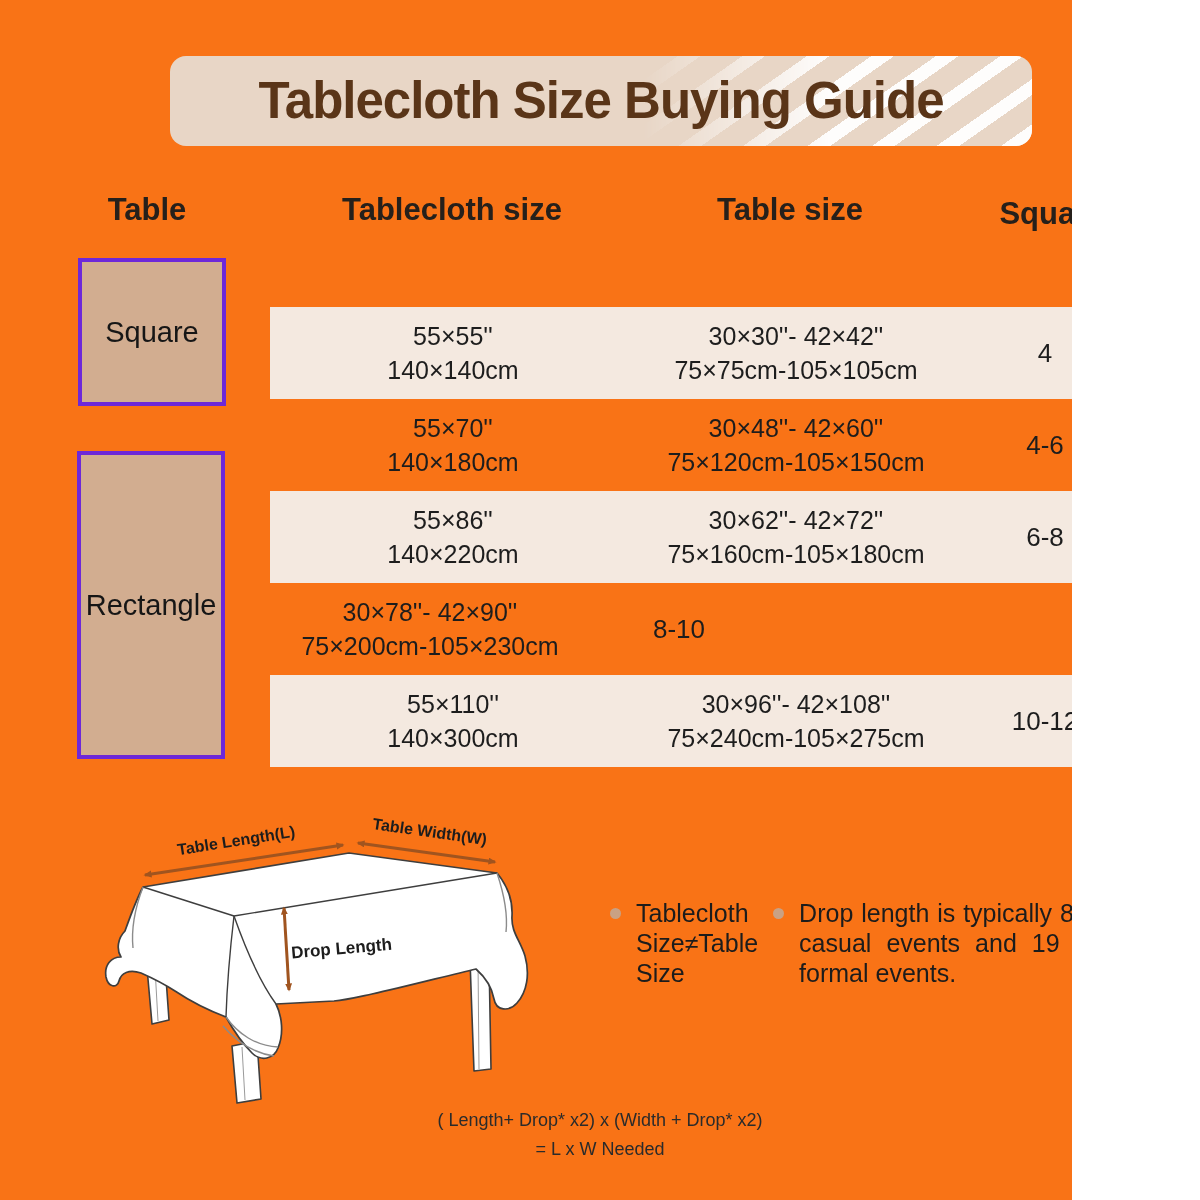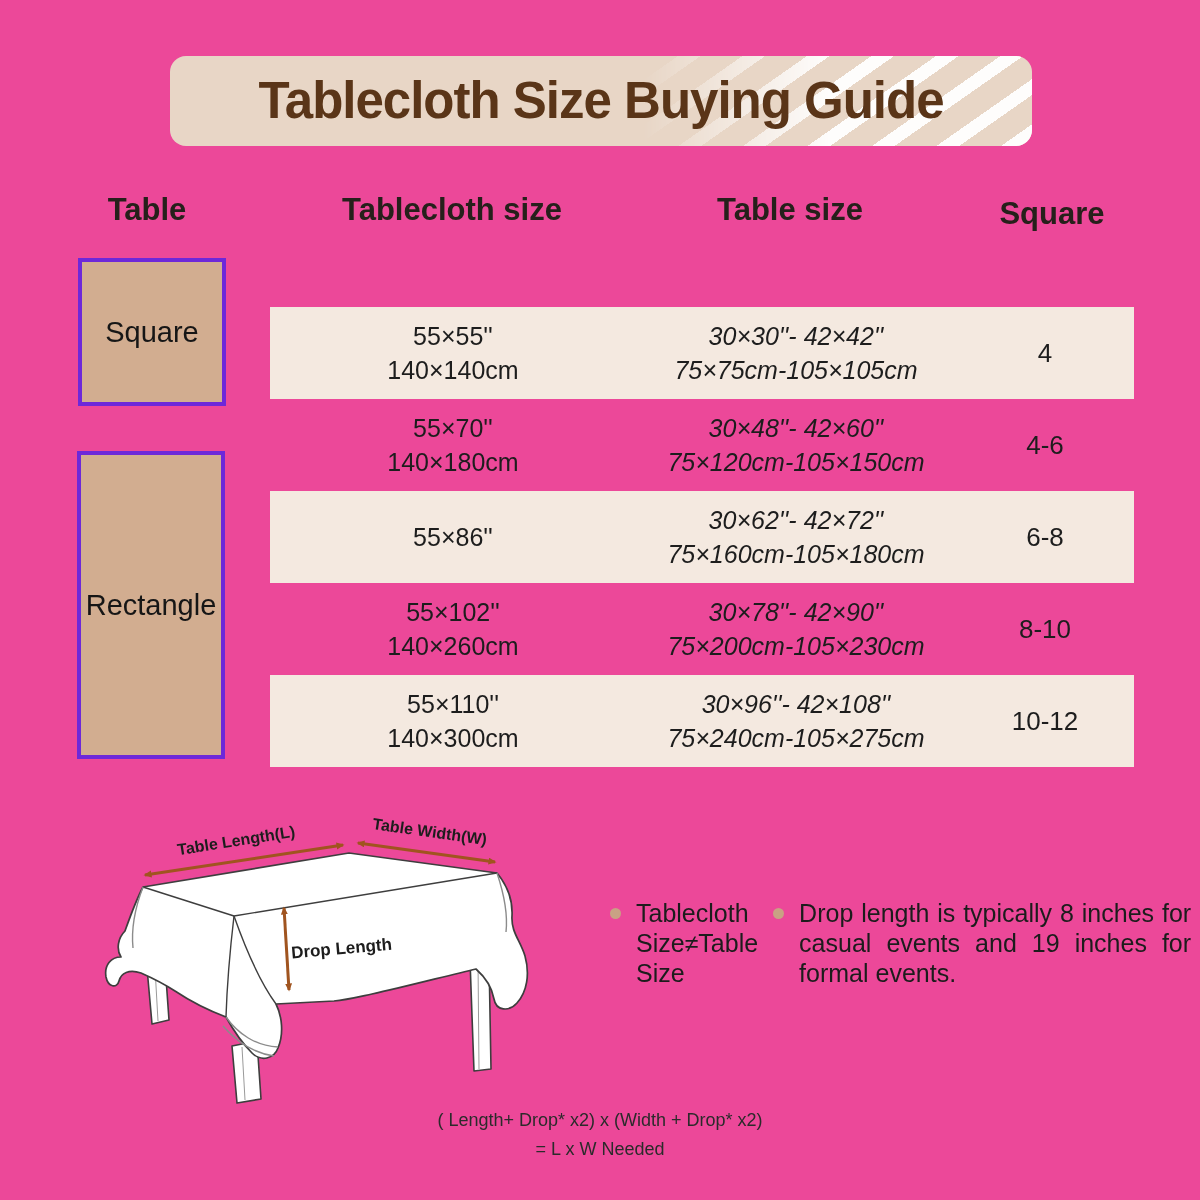--- a/index.html
+++ b/index.html
@@ -1,17 +1,17 @@
 <!DOCTYPE html>
 <html><head>
 <meta charset="utf-8">
 <style>
   html,body{margin:0;padding:0;background:#fff;}
   .canvas{
-    position:relative;width:1200px;height:1200px;background:#ec4899;
+    position:relative;width:1072px;height:1200px;background:#f97316;
     font-family:"Liberation Sans","DejaVu Sans",sans-serif;color:#1d1d1d;overflow:hidden;
   }
   
   .banner{
     position:absolute;left:170px;top:56px;width:862px;height:90px;
     background:#e8d6c6;border-radius:16px;overflow:hidden;
   }
   .banner-stripes{
     position:absolute;right:-30px;top:-20px;width:420px;height:140px;
     background:repeating-linear-gradient(145deg,rgba(255,255,255,.95) 0 13px,rgba(255,255,255,0) 13px 37px);
@@ -30,21 +30,21 @@
   .shape-box{position:absolute;background:#d2ad90;border:4px solid #6d28d9;
     display:flex;align-items:center;justify-content:center;font-size:29px;color:#161616;}
   .box-square{left:78px;top:258px;width:140px;height:140px;}
   .box-rect{left:77px;top:451px;width:140px;height:300px;}
   
   .rows{position:absolute;left:270px;top:307px;width:864px;}
   .row{display:flex;width:864px;height:92px;}
   .row.striped{background:#f4e9e0;}
   .cell{display:flex;flex-direction:column;justify-content:center;text-align:center;}
   .cell .ln{line-height:34px;font-size:25px;color:#1d1d1d;}
-  .c1{width:366px;} .c2{width:320px;font-style:italic;} .c3{width:178px;justify-content:center;}
+  .c1{width:366px;} .c2{width:320px;} .c3{width:178px;justify-content:center;}
   .c3 .ln{font-size:26px;}
   
   .sketch{position:absolute;left:80px;top:810px;}
   
   .notes{position:absolute;left:610px;top:898px;width:432px;display:flex;flex-direction:row;gap:15px;}
   .note{display:flex;align-items:flex-start;gap:15px;}
   .bullet{flex:0 0 auto;width:11px;height:11px;border-radius:50%;background:#c9a184;margin-top:10px;}
   .note-text{font-size:25px;line-height:30px;color:#1c1c1c;}
   .note-text.just{text-align:justify;width:392px;}
   
@@ -99,35 +99,32 @@
         <div class="ln">75×120cm-105×150cm</div>
       </div>
       <div class="cell c3">
         <div class="ln">4-6</div>
       </div>
     </div>
 
     <div class="row striped">
       <div class="cell c1">
         <div class="ln">55×86''</div>
+        <div class="ln">140×220cm</div>
       </div>
       <div class="cell c2">
         <div class="ln">30×62''- 42×72''</div>
         <div class="ln">75×160cm-105×180cm</div>
       </div>
       <div class="cell c3">
         <div class="ln">6-8</div>
       </div>
     </div>
 
     <div class="row">
-      <div class="cell c1">
-        <div class="ln">55×102''</div>
-        <div class="ln">140×260cm</div>
-      </div>
       <div class="cell c2">
         <div class="ln">30×78''- 42×90''</div>
         <div class="ln">75×200cm-105×230cm</div>
       </div>
       <div class="cell c3">
         <div class="ln">8-10</div>
       </div>
     </div>
 
     <div class="row striped">

